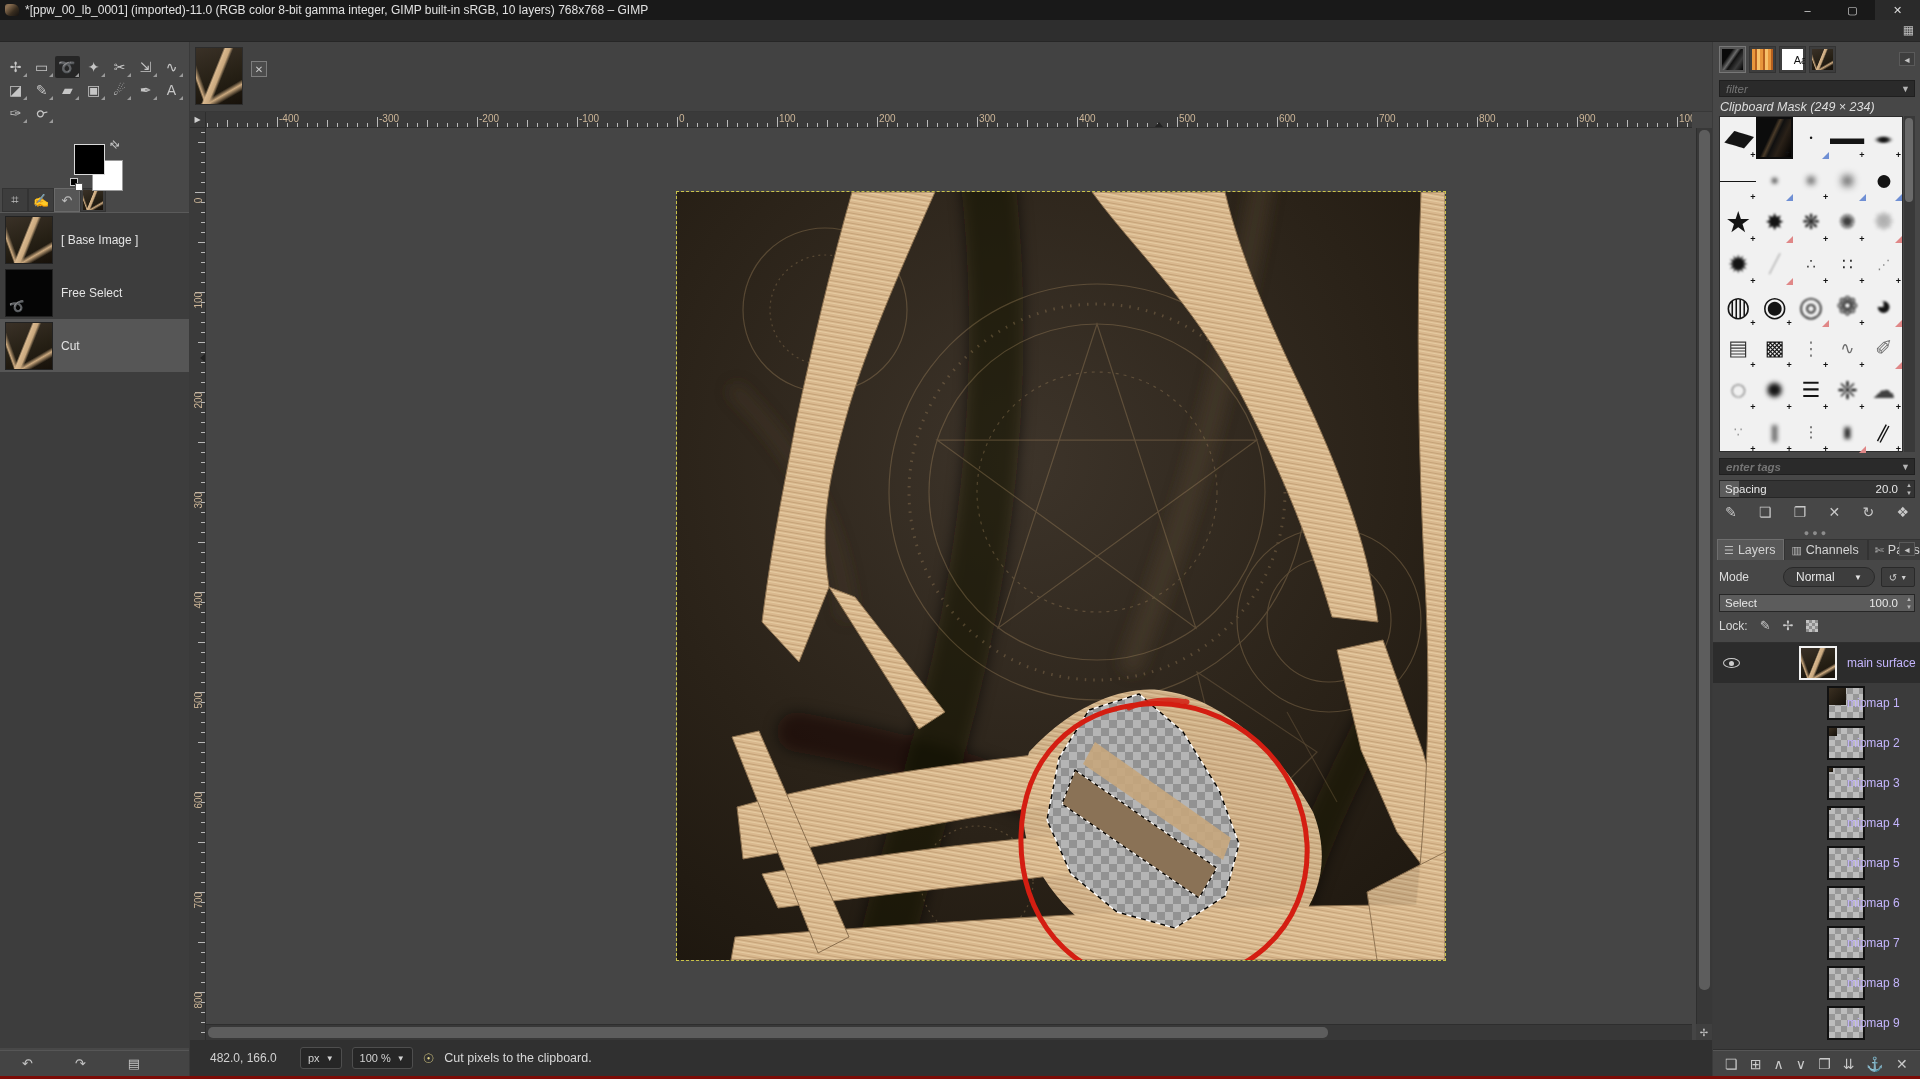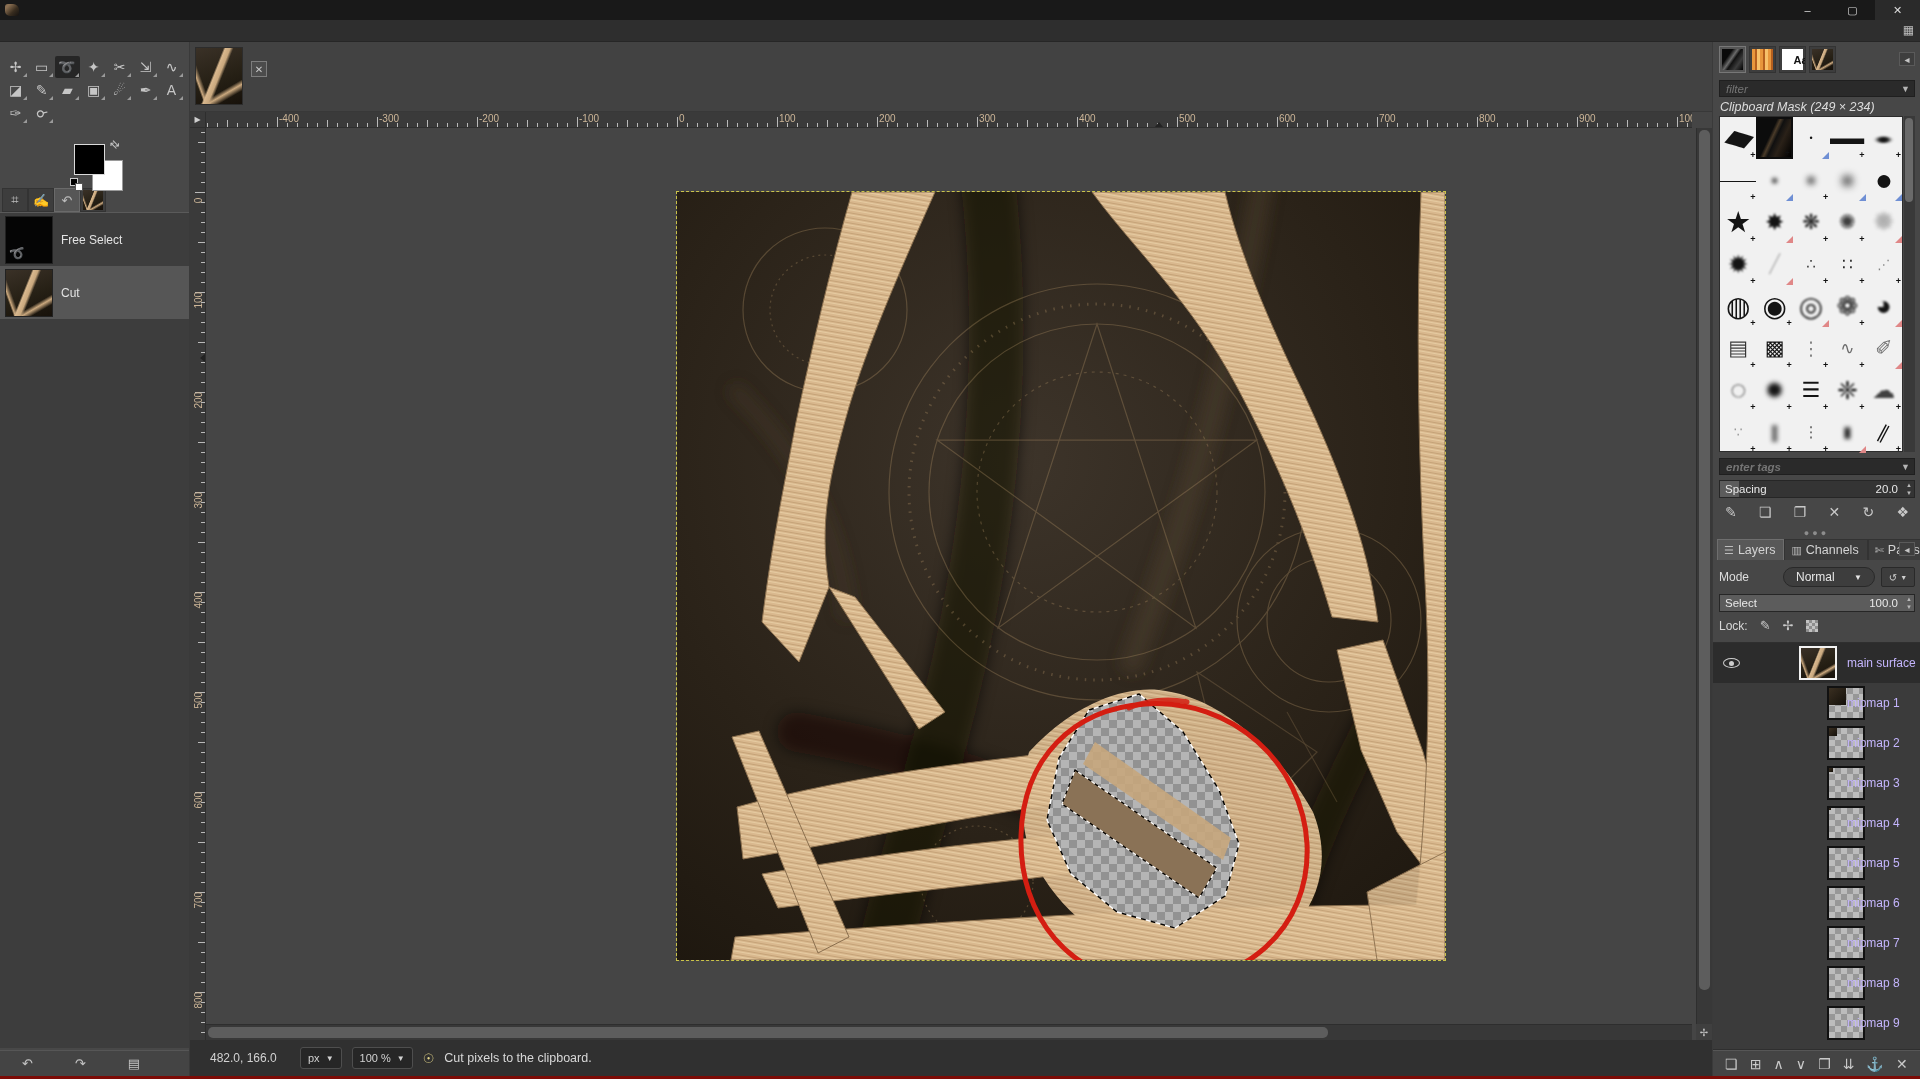--- a/index.html
+++ b/index.html
@@ -90,21 +90,21 @@
   .status-msg { color:#d8d8d8; font-size:12.5px; }
 
   
   .right-dock { position:absolute; left:1712px; top:42px; width:208px; height:1034px; background:#474747; border-left:1px solid #3a3a3a; }
   .rtabs { position:absolute; left:6px; top:4px; display:flex; gap:3px; }
   .rtab { width:27px; height:27px; border:1px solid #333; background:#3d3d3d; display:flex; align-items:center; justify-content:center; overflow:hidden; }
   .rtab.active { border-color:#777; background:#555; }
   .rtab .inner { width:21px; height:21px; }
   .brush-tab-thumb { background:linear-gradient(125deg,#0a0a0a 30%,#6b6b6b 45%,#111 55%,#3c3c3c 75%,#000); }
   .pattern-tab-thumb { background:repeating-linear-gradient(90deg,#e8963c 0 3px,#b55f1e 3px 5px,#f7c06a 5px 8px); }
-  .font-tab-thumb { background:#fff; color:#111; font-size:11px; font-weight:bold; display:flex; align-items:center; justify-content:center;padding-left:16px; }
+  .font-tab-thumb { background:#fff; color:#111; font-size:11px; font-weight:normal; display:flex; align-items:center; justify-content:center;padding-left:16px; }
   .collapse-btn { position:absolute; right:5px; top:10px; color:#c5c5c5; font-size:10px; border:1px solid #5a5a5a; background:#3e3e3e; width:16px; height:14px; display:flex; align-items:center; justify-content:center; }
 
   .text-input { position:absolute; left:6px; width:196px; height:17px; background:#2a2a2a; border:1px solid #1f1f1f; color:#9a9a9a; font-style:italic; font-size:11.5px; padding:0 18px 0 6px; font-family:"Liberation Sans",sans-serif; }
   .input-chev { position:absolute; right:10px; color:#b5b5b5; font-size:9px; }
   .brushes-header { position:absolute; left:7px; top:58px; font-style:italic; color:#dcdcdc; font-size:12.5px; }
 
   .brush-grid { position:absolute; left:6px; top:74px; width:184px; height:336px; background:#f1f1f1; display:grid; grid-template-columns:repeat(5,1fr); grid-auto-rows:42px; border:1px solid #2c2c2c; }
   .brush-cell { position:relative; display:flex; align-items:center; justify-content:center; color:#141414; overflow:hidden; }
   .brush-cell.sel { border:2px solid #0d0d0d; background:#fff; }
   .brush-cell .corner-p { position:absolute; right:1px; bottom:-1px; font-size:9px; color:#111; font-weight:bold; }
@@ -151,20 +151,21 @@
   .layer-name { position:absolute; left:134px; color:#c4b5fd; font-size:12px; }
   .layers-footer { position:absolute; left:0; right:0; bottom:0; height:26px; background:#444; border-top:1px solid #565656; display:flex; align-items:center; justify-content:space-around; padding:0 6px; }
 
   .red-strip { position:absolute; left:0; top:1076px; width:1920px; height:3px; background:#7c0b06; }
 </style>
 </head>
 <body>
 
 <div class="titlebar">
   <div class="gimp-logo"></div>
+  <div class="title-text">*[ppw_00_lb_0001] (imported)-11.0 (RGB color 8-bit gamma integer, GIMP built-in sRGB, 10 layers) 768x768 – GIMP</div>
   <div class="win-controls">
     <div class="win-btn">–</div>
     <div class="win-btn">▢</div>
     <div class="win-btn close">✕</div>
   </div>
 </div>
 
 <div class="menubar">
   <div class="menubar-right-icon">▦</div>
 </div>
@@ -241,20 +242,24 @@
       <div class="dock-tab active">
         <span>↶</span>
       </div>
       <div class="dock-tab">
         <div class="fabric-mini" style="width: 20px; height: 20px;"></div>
       </div>
     </div>
 
   <div class="history-panel">
     <div id="history-list">
+        <div class="history-row">
+          <div class="history-thumb fabric-mini"></div>
+          <div class="history-label">[ Base Image ]</div>
+        </div>
         <div class="history-row">
           <div class="history-thumb thumb-black">
             <span class="lasso-mark">➰</span>
           </div>
           <div class="history-label">Free Select</div>
         </div>
         <div class="history-row selected">
           <div class="history-thumb fabric-mini"></div>
           <div class="history-label">Cut</div>
         </div>

